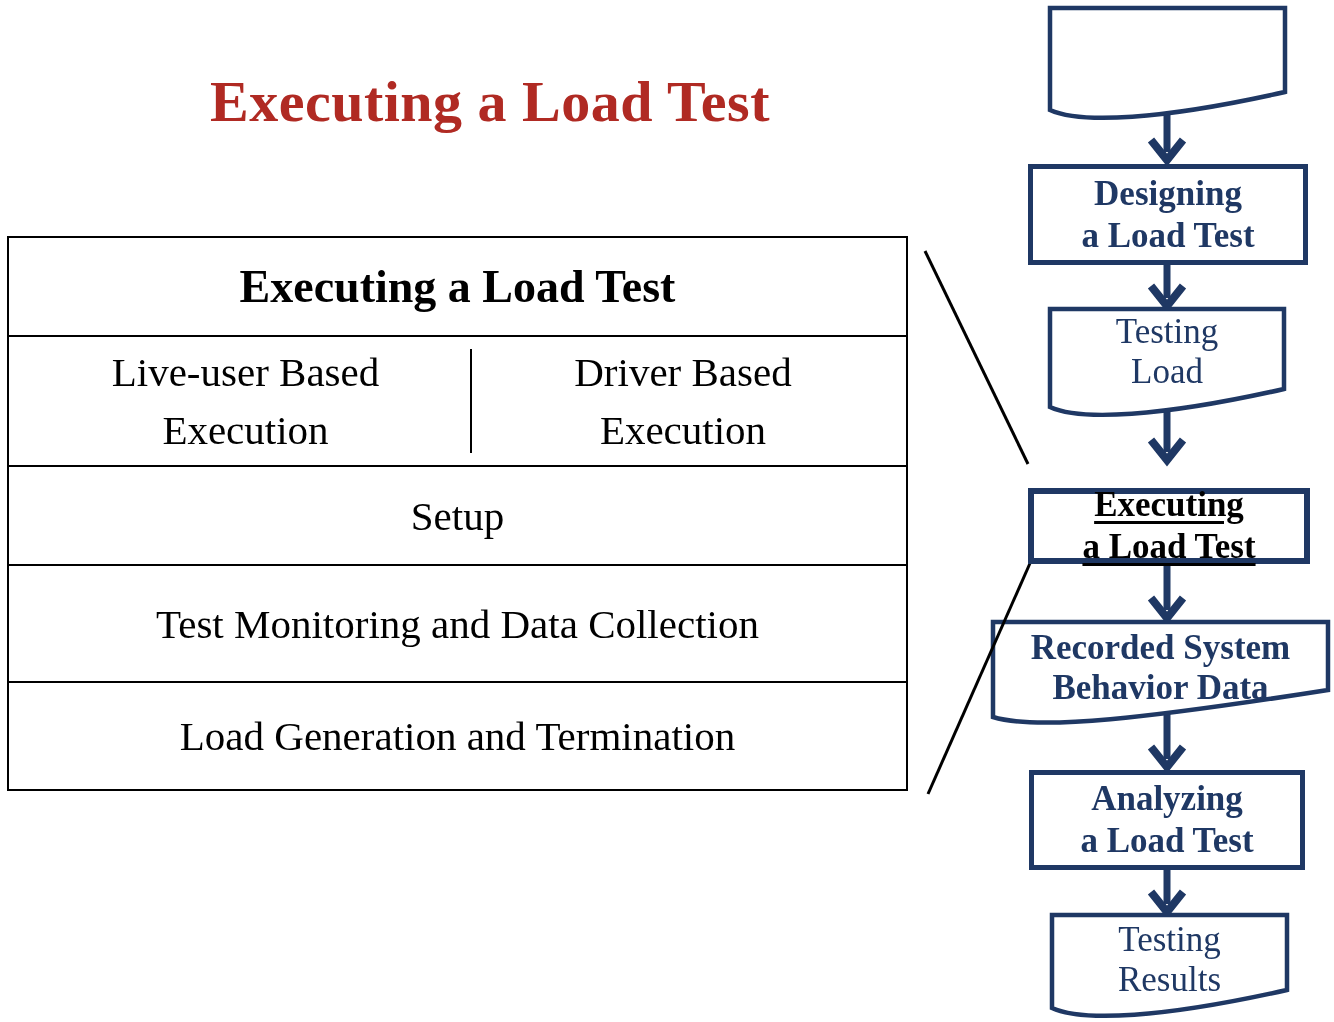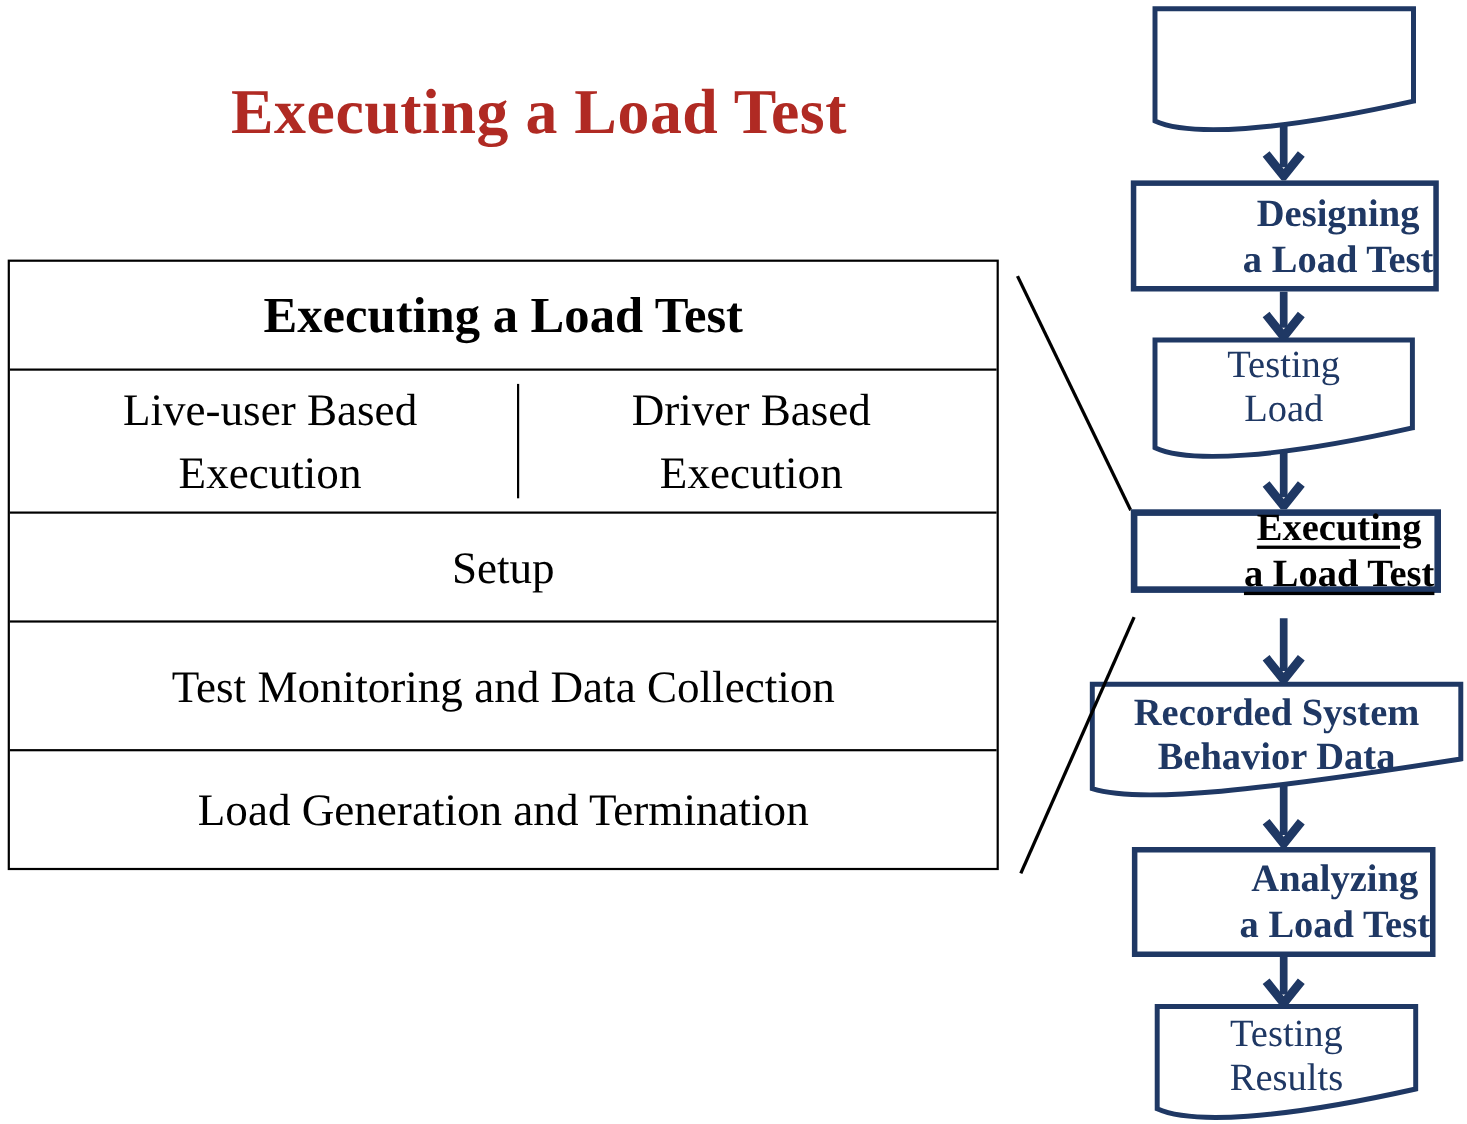--- a/index.html
+++ b/index.html
@@ -26,21 +26,21 @@
           font-size:41px;line-height:58px;white-space:pre-line;text-align:center;}
   .t-cell-left{width:451px;border-right:2px solid #000;}
   .t-cell-right{flex:1;}
   .t-setup{height:99px;font-size:41px;}
   .t-loadgen{height:108px;font-size:41px;}
   .t-monitor{flex:1;font-size:41px;}
   
   .flow-svg{position:absolute;left:0;top:0;width:1334px;height:1022px;}
   .proc-box{
     position:absolute;box-sizing:border-box;background:#fff;border:5px solid #1F3864;
-    display:flex;align-items:center;justify-content:flex-end;text-align:center;
+    display:flex;align-items:center;justify-content:center;text-align:center;
     font-size:35px;line-height:42px;font-weight:bold;color:#1F3864;white-space:pre-line;
   }
   .proc-box.highlight{border-width:6px;}
   .proc-box.highlight .proc-label{color:#000;text-decoration:underline;text-decoration-thickness:3px;text-underline-offset:5px;}
   .doc-label{
     position:absolute;text-align:center;white-space:pre-line;color:#1F3864;
     font-size:35px;line-height:40px;
   }
 </style>
 </head>
@@ -97,21 +97,21 @@
     <div class="t-row t-setup">Setup</div>
     <div class="t-row t-monitor">Test Monitoring and Data Collection</div>
     <div class="t-row t-loadgen">Load Generation and Termination</div>
   </div>
 
   <div class="proc-box" style="left:1028px;top:164px;width:280px;height:101px;">
     <span class="proc-label">Designing
 a Load Test</span>
   </div>
 
-  <div class="proc-box highlight" style="left:1028px;top:463px;width:282px;height:76px;">
+  <div class="proc-box highlight" style="left:1028px;top:488px;width:282px;height:76px;">
     <span class="proc-label">Executing
 a Load Test</span>
   </div>
 
   <div class="proc-box" style="left:1029px;top:770px;width:276px;height:100px;">
     <span class="proc-label">Analyzing
 a Load Test</span>
   </div>
 
   <div class="doc-label" style="left:1050px;top:312px;width:234px;">Testing

